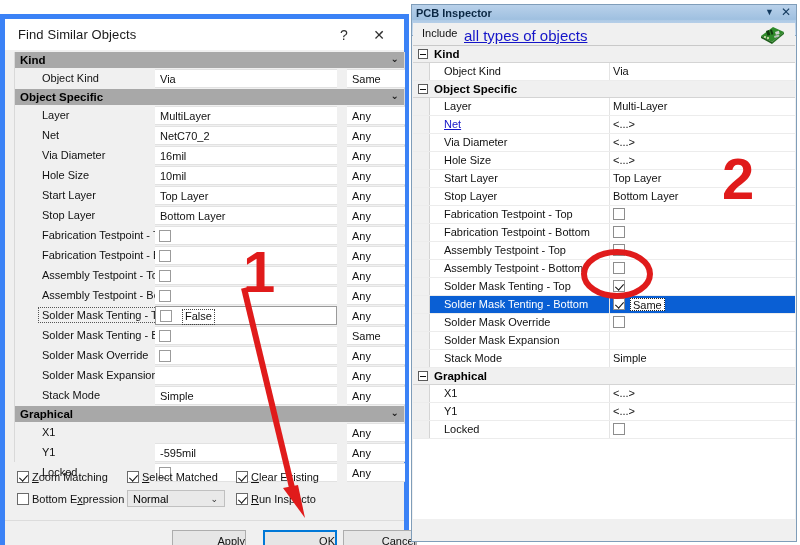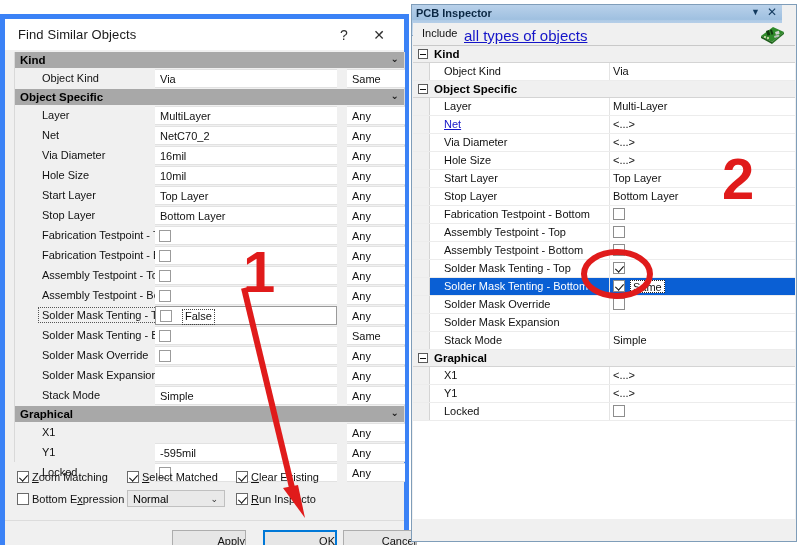--- a/index.html
+++ b/index.html
@@ -109,21 +109,21 @@
   #b-apply{left:167px;}
   #b-ok{left:258px;}
   #b-cancel{left:338px;}
 
   
   #insp{
     position:absolute;left:411px;top:4px;width:386px;height:538px;
     background:#f0f0f0;border:1px solid #7f9db9;box-sizing:border-box;
   }
   #insp-title{
-    position:absolute;left:0;top:0;right:14px;height:31px;
+    position:absolute;left:0;top:0;right:0;height:31px;
     background:linear-gradient(180deg,#b9d1ea 0%,#9fc0e0 48%,#b0cbe6 52%,#cfe0f2 100%);
     box-sizing:border-box;border-bottom:1px solid #8aa9c6;
   }
   #insp-title .t{position:absolute;left:4px;top:2px;font-weight:bold;font-size:11px;color:#0b2844;}
   #insp-title .dn{position:absolute;right:22px;top:2px;font-size:9px;color:#12395e;}
   #insp-title .cl{position:absolute;right:5px;top:0px;font-size:12px;color:#12395e;}
 
   #insp-inc{
     position:absolute;left:1px;top:18px;right:1px;height:22px;background:#f0f0f0;
   }
@@ -486,20 +486,26 @@
         </div>
         <div class="trow">
           <div class="gut"></div>
           <div class="vsplit"></div>
           <div class="lbl">Stop Layer</div>
           <div class="val">Bottom Layer</div>
         </div>
         <div class="trow">
           <div class="gut"></div>
           <div class="vsplit"></div>
+          <div class="lbl">Fabrication Testpoint - Top</div>
+          <div class="tck"></div>
+        </div>
+        <div class="trow">
+          <div class="gut"></div>
+          <div class="vsplit"></div>
           <div class="lbl">Fabrication Testpoint - Bottom</div>
           <div class="tck"></div>
         </div>
         <div class="trow">
           <div class="gut"></div>
           <div class="vsplit"></div>
           <div class="lbl">Assembly Testpoint - Top</div>
           <div class="tck"></div>
         </div>
         <div class="trow">

